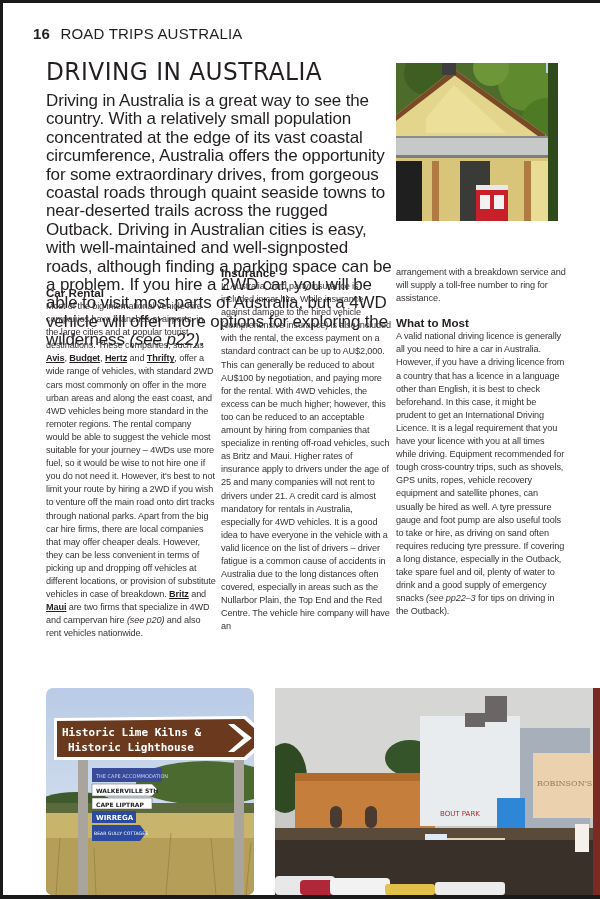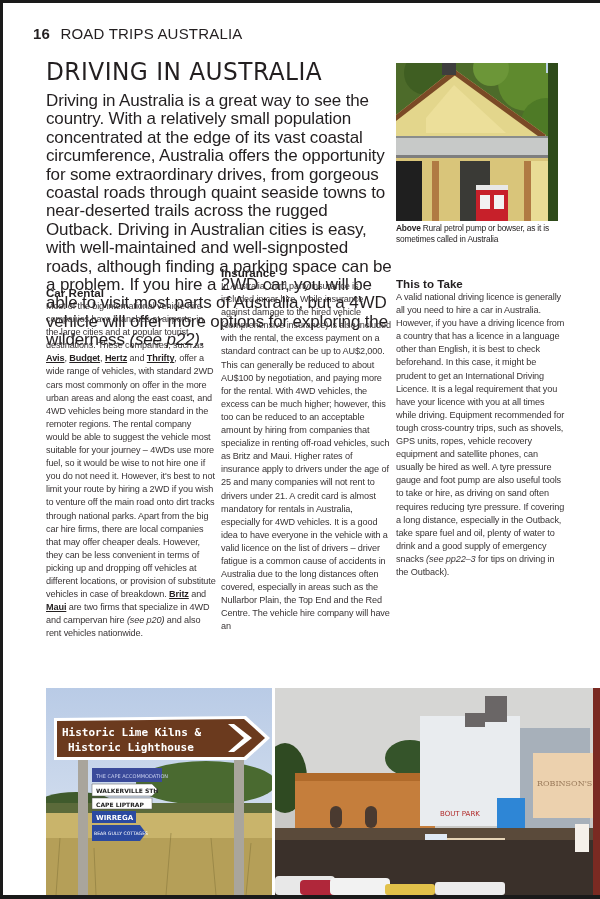--- a/index.html
+++ b/index.html
@@ -49,22 +49,23 @@
     margin: 0; font-size: 11.6px; line-height: 14px; font-weight: bold; color: #231f20;
     letter-spacing: 0;
   }
   .col p { margin: 0; }
   .col b { color: #231f20; text-decoration: underline; }
   .col1 { left: 43px; margin-top: 20px; }
   .col2 { left: 218px; }
   .col3 { left: 393px; }
   .col3 h2 { margin-top: 11px; }
   .photo-sign {
-    position: absolute; left: 43px; top: 685px; width: 226px; height: 207px;
+    position: absolute; left: 43px; top: 685px; width: 208px; height: 207px;
     overflow: hidden;
+    border-radius: 7px;
   }
   .photo-street {
     position: absolute; left: 272px; top: 685px; width: 325px; height: 207px;
     overflow: hidden;
   }
   svg { display: block; }
 </style>
 </head>
 <body>
 
@@ -108,36 +109,34 @@
       <rect x="135" y="98" width="17" height="60" fill="#e9dc95"></rect>
 
       <rect x="80" y="124" width="32" height="34" fill="#c7202a"></rect>
       <rect x="80" y="122" width="32" height="5" fill="#e8e8e8"></rect>
       <rect x="84" y="132" width="10" height="14" fill="#f2f2f2"></rect>
       <rect x="98" y="132" width="10" height="14" fill="#f2f2f2"></rect>
       <rect x="152" y="0" width="10" height="158" fill="#2e4a1a"></rect>
     </svg>
   </div>
 
-  <div class="caption">
-    <b>Above</b><span> Rural petrol pump or bowser, as it is sometimes called in Australia</span>
-  </div>
 
   <div class="col col1">
     <h2>Car Rental</h2>
     <p><span>Most of the big international vehicle hire companies have branches at airports, in the large cities and at popular tourist destinations. These companies, such as </span><b>Avis</b>, <b>Budget</b>, <b>Hertz</b> and <b>Thrifty</b><span>, offer a wide range of vehicles, with standard 2WD cars most commonly on offer in the more urban areas and along the east coast, and 4WD vehicles being more standard in the remoter regions. The rental company would be able to suggest the vehicle most suitable for your journey – 4WDs use more fuel, so it would be wise to not hire one if you do not need it. However, it's best to not limit your route by hiring a 2WD if you wish to venture off the main road onto dirt tracks through national parks. Apart from the big car hire firms, there are local companies that may offer cheaper deals. However, they can be less convenient in terms of picking up and dropping off vehicles at different locations, or provision of substitute vehicles in case of breakdown. </span><b>Britz</b><span> and </span><b>Maui</b><span> are two firms that specialize in 4WD and campervan hire </span><em>(see p20)</em><span> and also rent vehicles nationwide.</span></p>
   </div>
 
   <div class="col col2">
     <h2>Insurance</h2>
     <p>In Australia, third party insurance is included in car hire. While insurance against damage to the hired vehicle (comprehensive insurance) is also included with the rental, the excess payment on a standard contract can be up to AU$2,000. This can generally be reduced to about AU$100 by negotiation, and paying more for the rental. With 4WD vehicles, the excess can be much higher; however, this too can be reduced to an acceptable amount by hiring from companies that specialize in renting off-road vehicles, such as Britz and Maui. Higher rates of insurance apply to drivers under the age of 25 and many companies will not rent to drivers under 21. A credit card is almost mandatory for rentals in Australia, especially for 4WD vehicles. It is a good idea to have everyone in the vehicle with a valid licence on the list of drivers – driver fatigue is a common cause of accidents in Australia due to the long distances often covered, especially in areas such as the Nullarbor Plain, the Top End and the Red Centre. The vehicle hire company will have an</p>
   </div>
 
   <div class="col col3">
-    <h2>This to Take</h2>
+    <p>arrangement with a breakdown service and will supply a toll-free number to ring for assistance.</p>
+    <h2>What to Most</h2>
     <p><span>A valid national driving licence is generally all you need to hire a car in Australia. However, if you have a driving licence from a country that has a licence in a language other than English, it is best to check beforehand. In this case, it might be prudent to get an International Driving Licence. It is a legal requirement that you have your licence with you at all times while driving. Equipment recommended for tough cross-country trips, such as shovels, GPS units, ropes, vehicle recovery equipment and satellite phones, can usually be hired as well. A tyre pressure gauge and foot pump are also useful tools to take or hire, as driving on sand often requires reducing tyre pressure. If covering a long distance, especially in the Outback, take spare fuel and oil, plenty of water to drink and a good supply of emergency snacks </span><em>(see pp22–3</em><span> for tips on driving in the Outback).</span></p>
   </div>
 
   <div class="photo-sign">
     <svg width="226" height="207" viewBox="0 0 226 207">
       <defs>
         <linearGradient id="sky" x1="0" y1="0" x2="0" y2="1">
           <stop offset="0" stop-color="#b9cbe6"></stop>
           <stop offset="1" stop-color="#dfe7f2"></stop>
         </linearGradient>

